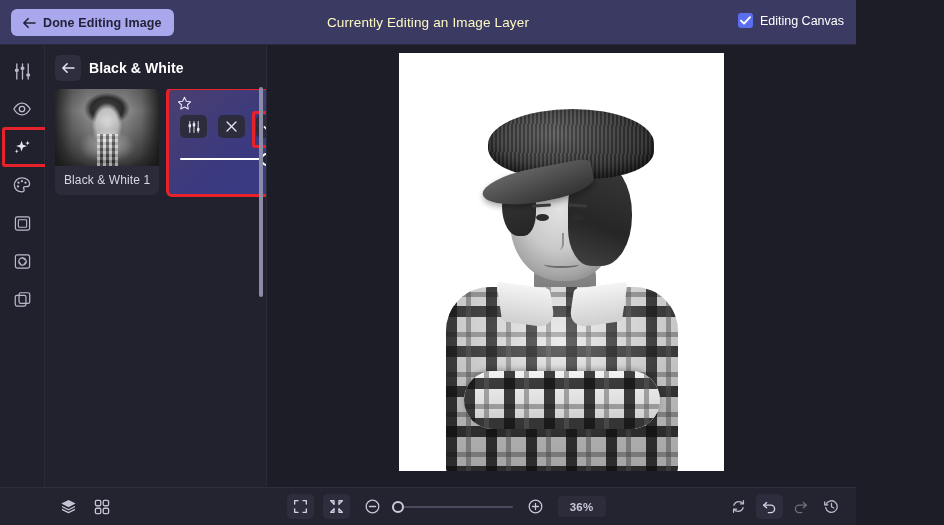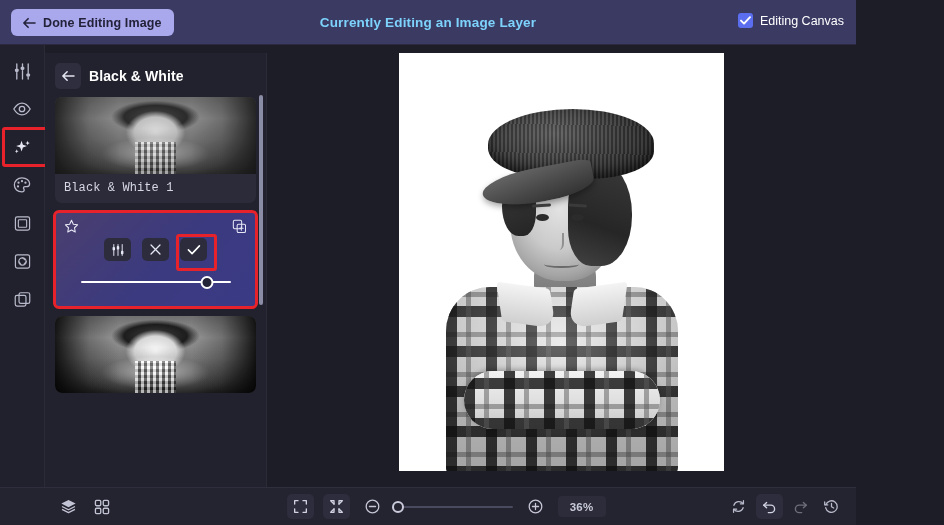--- a/index.html
+++ b/index.html
@@ -57,22 +57,22 @@
   .arrow-left-ic {
     width: 14px; height: 12px;
     display: block;
   }
 
   .topbar-title {
     position: absolute;
     left: 0; right: 0;
     text-align: center;
     font-size: 13.5px;
-    font-weight: 700;
-    color: #7dd3fc;
+    font-weight: 400;
+    color: #fef9c3;
     letter-spacing: .15px;
     pointer-events: none;
   }
 
   .display-canvas {
     position: absolute;
     right: 12px;
     top: 13px;
     display: flex;
     align-items: center;
@@ -138,21 +138,20 @@
 
   
   .panel {
     width: 222px;
     flex: 0 0 222px;
     background: #22222e;
     display: flex;
     flex-direction: column;
     position: relative;
     border-right: 1px solid #2b2b38;
-    margin-top: 8px;
   }
   .panel-head {
     display: flex;
     align-items: center;
     gap: 8px;
     padding: 10px 10px 8px 10px;
     flex: 0 0 auto;
   }
   .back-btn {
     width: 26px; height: 26px;
@@ -172,23 +171,22 @@
   }
 
   .panel-scroll {
     flex: 1 1 auto;
     overflow: hidden;
     position: relative;
     padding: 0 10px;
   }
   .cards {
     display: flex;
-    flex-direction: column;
+    flex-direction: row;
     gap: 9px;
-    font-family: Liberation Mono, monospace;
   }
 
   .card {
     border-radius: 7px;
     overflow: hidden;
     background: #2b2b3a;
     cursor: pointer;
     position: relative;
     flex: 0 0 auto;
   }

